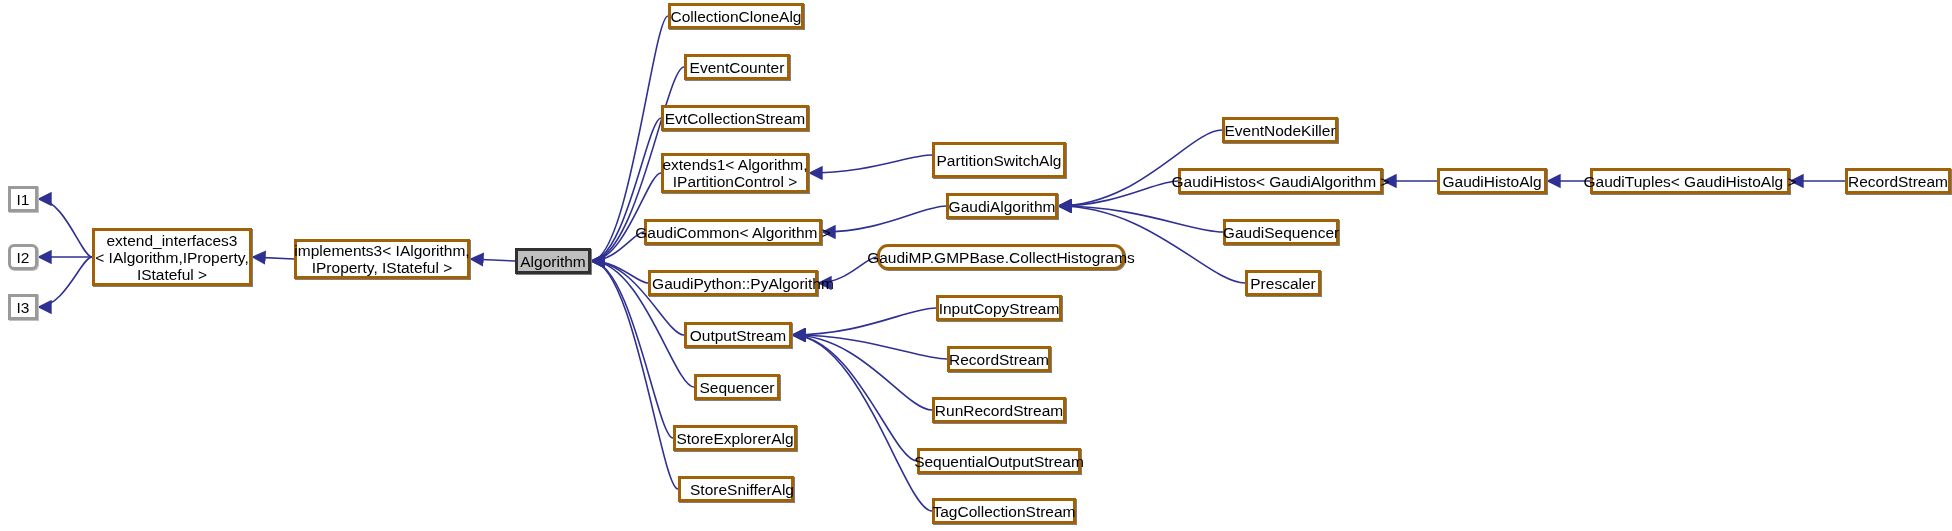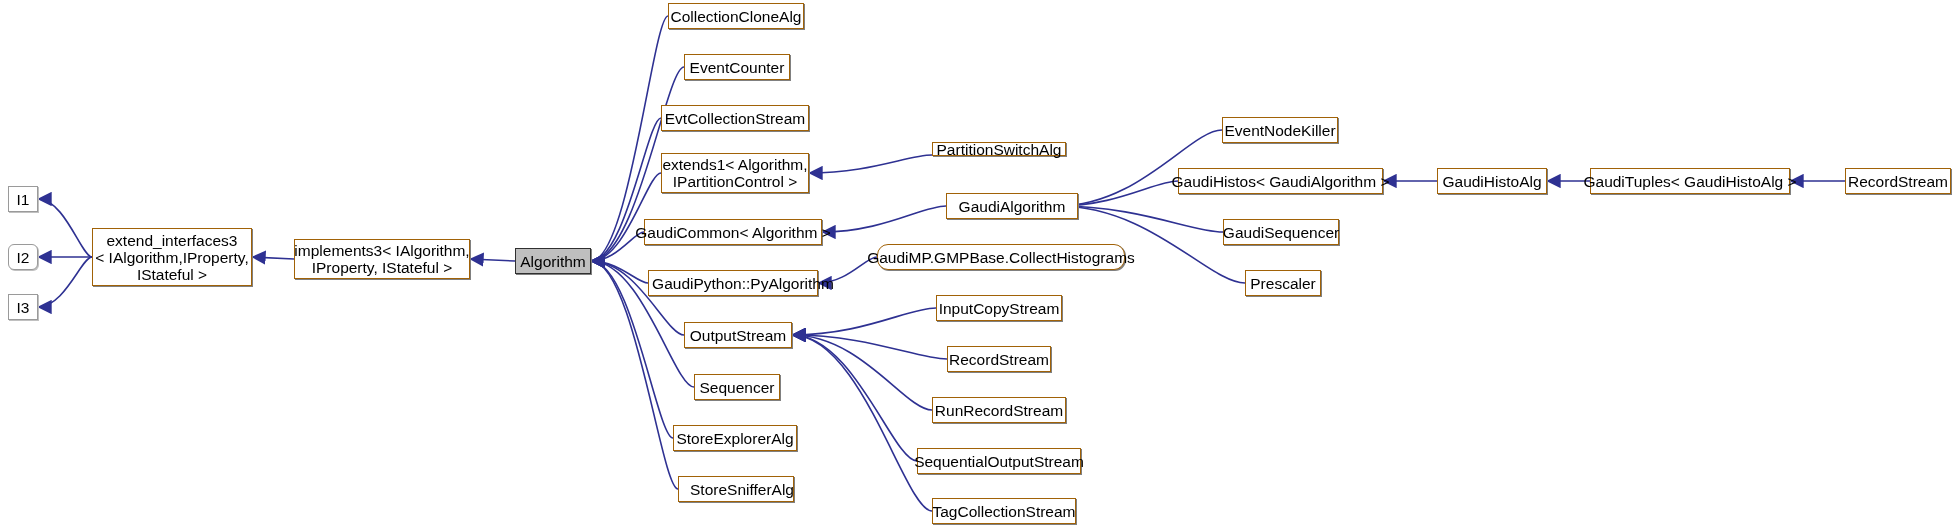--- a/index.html
+++ b/index.html
@@ -19,21 +19,21 @@
     position: absolute;
     left: 0;
     top: 0;
     width: 1952px;
     height: 531px;
     pointer-events: none;
   }
   .node {
     position: absolute;
     box-sizing: border-box;
-    border: 1px solid #a16207;
+    border: 3px solid #a16207;
     background: #ffffff;
     color: #000000;
     font-size: 15.5px;
     line-height: 17px;
     text-align: center;
     display: flex;
     align-items: center;
     justify-content: center;
     white-space: pre;
     box-shadow: 1px 1px 0 0 #808080;
@@ -104,22 +104,22 @@
       <div class="node" style="left: 684px; top: 54px; width: 106px; height: 26px;">EventCounter</div>
       <div class="node" style="left: 661px; top: 105px; width: 148px; height: 26px;">EvtCollectionStream</div>
       <div class="node" style="left: 661px; top: 153px; width: 148px; height: 40px;">extends1&lt; Algorithm,
 IPartitionControl &gt;</div>
       <div class="node" style="left: 644px; top: 219px; width: 178px; height: 26px;">GaudiCommon&lt; Algorithm &gt;</div>
       <div class="node" style="left: 648px; top: 270px; width: 170px; height: 26px; padding-left: 20px;">GaudiPython::PyAlgorithm</div>
       <div class="node" style="left: 684px; top: 322px; width: 108px; height: 26px;">OutputStream</div>
       <div class="node" style="left: 694px; top: 374px; width: 86px; height: 26px;">Sequencer</div>
       <div class="node" style="left: 673px; top: 425px; width: 124px; height: 26px;">StoreExplorerAlg</div>
       <div class="node" style="left: 678px; top: 476px; width: 116px; height: 26px; padding-left: 12px;">StoreSnifferAlg</div>
-      <div class="node" style="left: 932px; top: 142px; width: 134px; height: 14px;">PartitionSwitchAlg</div>
-      <div class="node" style="left: 946px; top: 193px; width: 132px; height: 26px;">GaudiAlgorithm</div>
+      <div class="node" style="left: 932px; top: 142px; width: 134px; height: 36px;">PartitionSwitchAlg</div>
+      <div class="node" style="left: 946px; top: 193px; width: 112px; height: 26px;">GaudiAlgorithm</div>
       <div class="node" style="left: 877px; top: 244px; width: 248px; height: 26px; border-radius: 11px;">GaudiMP.GMPBase.CollectHistograms</div>
       <div class="node" style="left: 936px; top: 295px; width: 126px; height: 26px;">InputCopyStream</div>
       <div class="node" style="left: 947px; top: 346px; width: 104px; height: 26px;">RecordStream</div>
       <div class="node" style="left: 932px; top: 397px; width: 134px; height: 26px;">RunRecordStream</div>
       <div class="node" style="left: 917px; top: 448px; width: 164px; height: 26px;">SequentialOutputStream</div>
       <div class="node" style="left: 932px; top: 498px; width: 144px; height: 26px;">TagCollectionStream</div>
       <div class="node" style="left: 1222px; top: 117px; width: 116px; height: 26px;">EventNodeKiller</div>
       <div class="node" style="left: 1178px; top: 168px; width: 205px; height: 26px; text-align: right;">GaudiHistos&lt; GaudiAlgorithm &gt;</div>
       <div class="node" style="left: 1223px; top: 219px; width: 116px; height: 26px;">GaudiSequencer</div>
       <div class="node" style="left: 1245px; top: 270px; width: 76px; height: 26px;">Prescaler</div>

